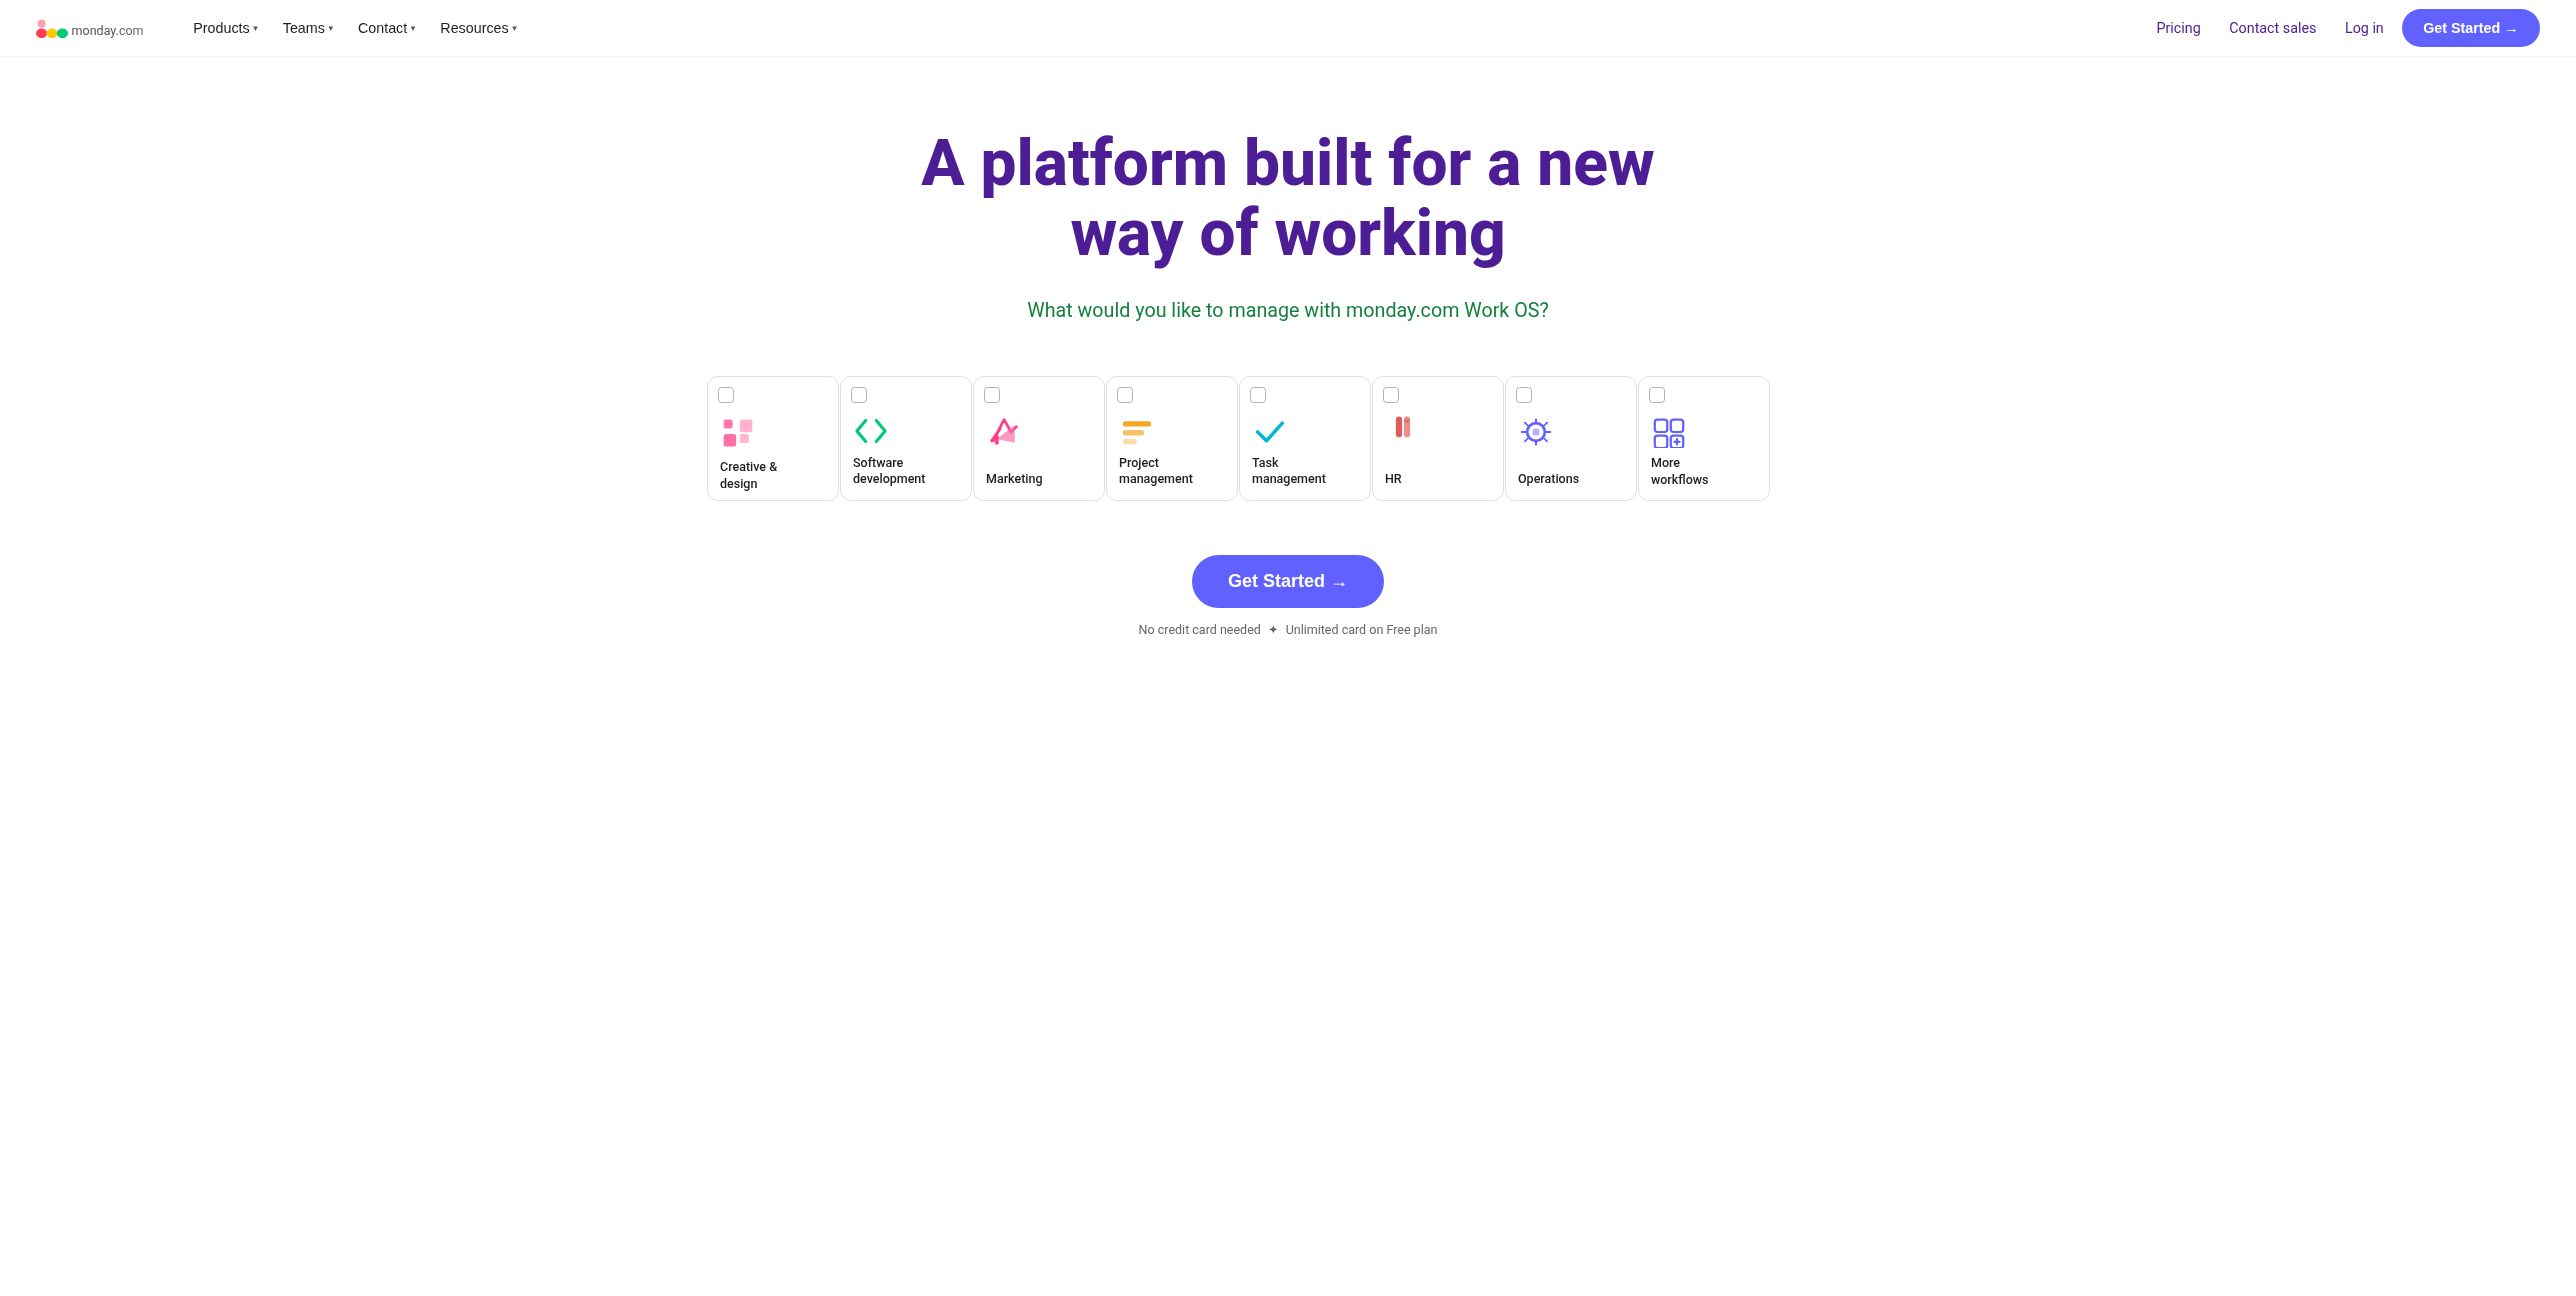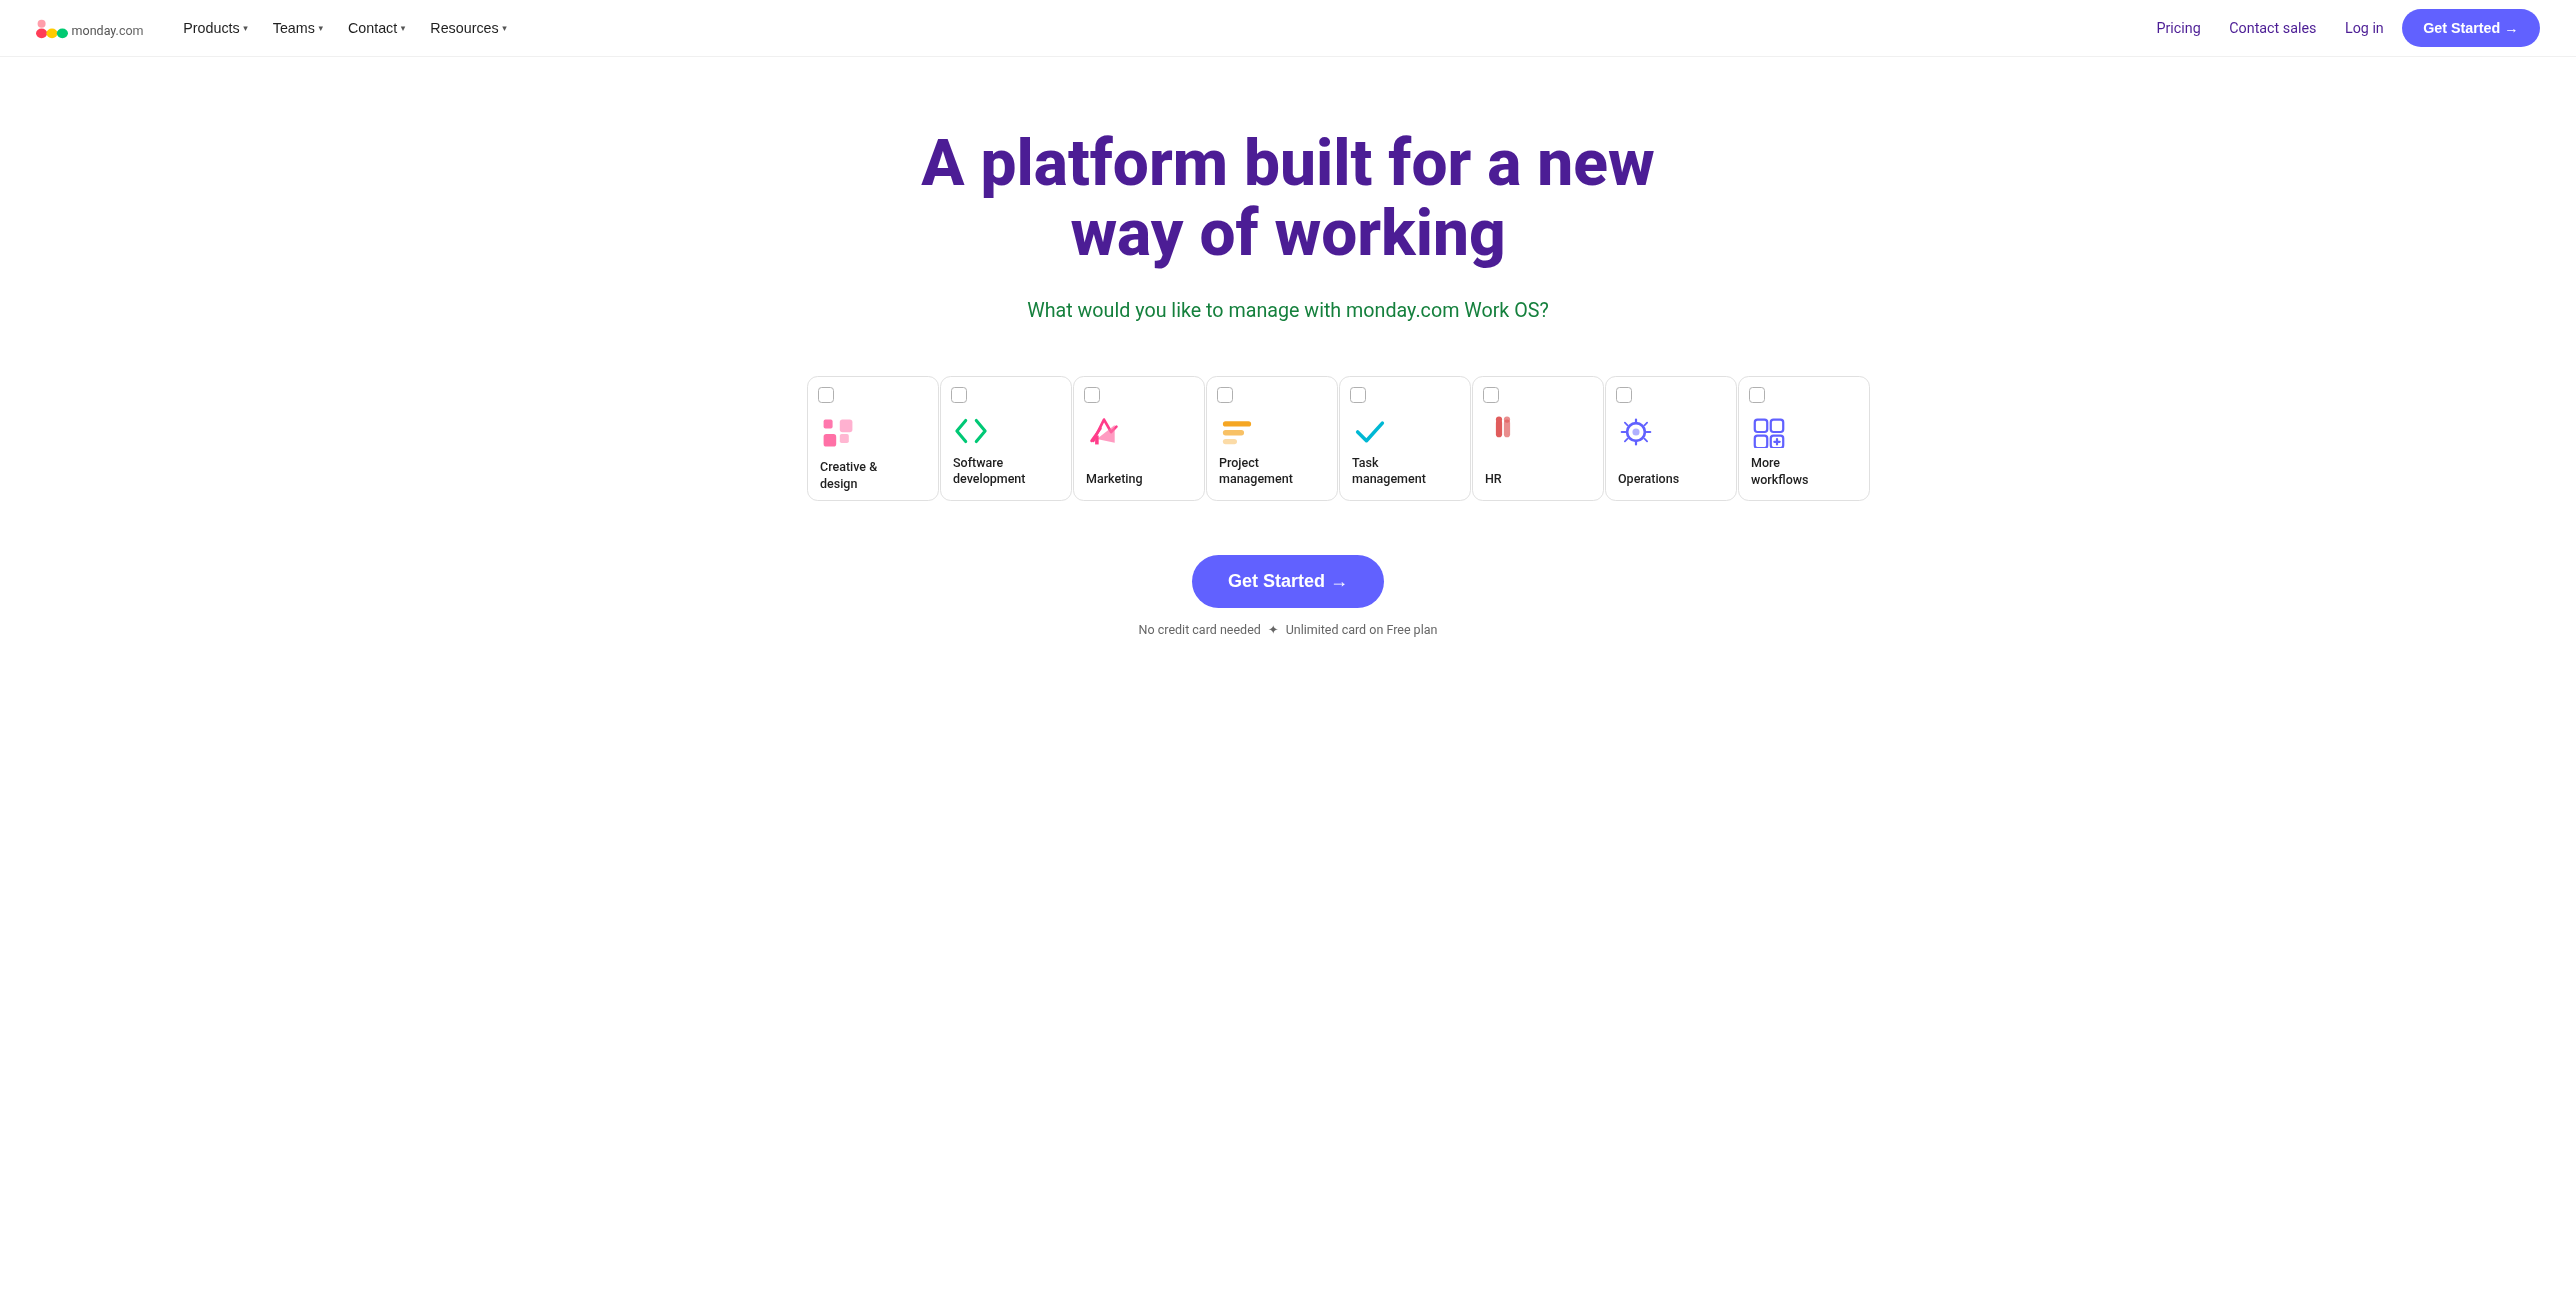--- a/index.html
+++ b/index.html
@@ -19,21 +19,21 @@
       height: 57px;
       border-bottom: 0.9px solid #f0f0f0;
       position: sticky;
       top: 0;
       background: #fff;
       z-index: 100;
     }
     .nav-left {
       display: flex;
       align-items: center;
-      gap: 29px;
+      gap: 39px;
     }
     .logo {
       display: flex;
       align-items: center;
       gap: 3.6px;
       text-decoration: none;
     }
     .logo-icon {
       width: 32px;
       height: 21.5px;
@@ -119,21 +119,21 @@
       font-size: 19.7px;
       color: #15803d;
       font-weight: 400;
       margin-bottom: 54px;
     }
 
     
     .workflow-grid {
       display: flex;
       flex-wrap: wrap;
-      justify-content: flex-end;
+      justify-content: flex-start;
       gap: 1px;
       max-width: 1163px;
       width: 100%;
       margin: 0 auto 54px;
     }
     .workflow-card {
       display: flex;
       flex-direction: column;
       align-items: flex-start;
       justify-content: space-between;

